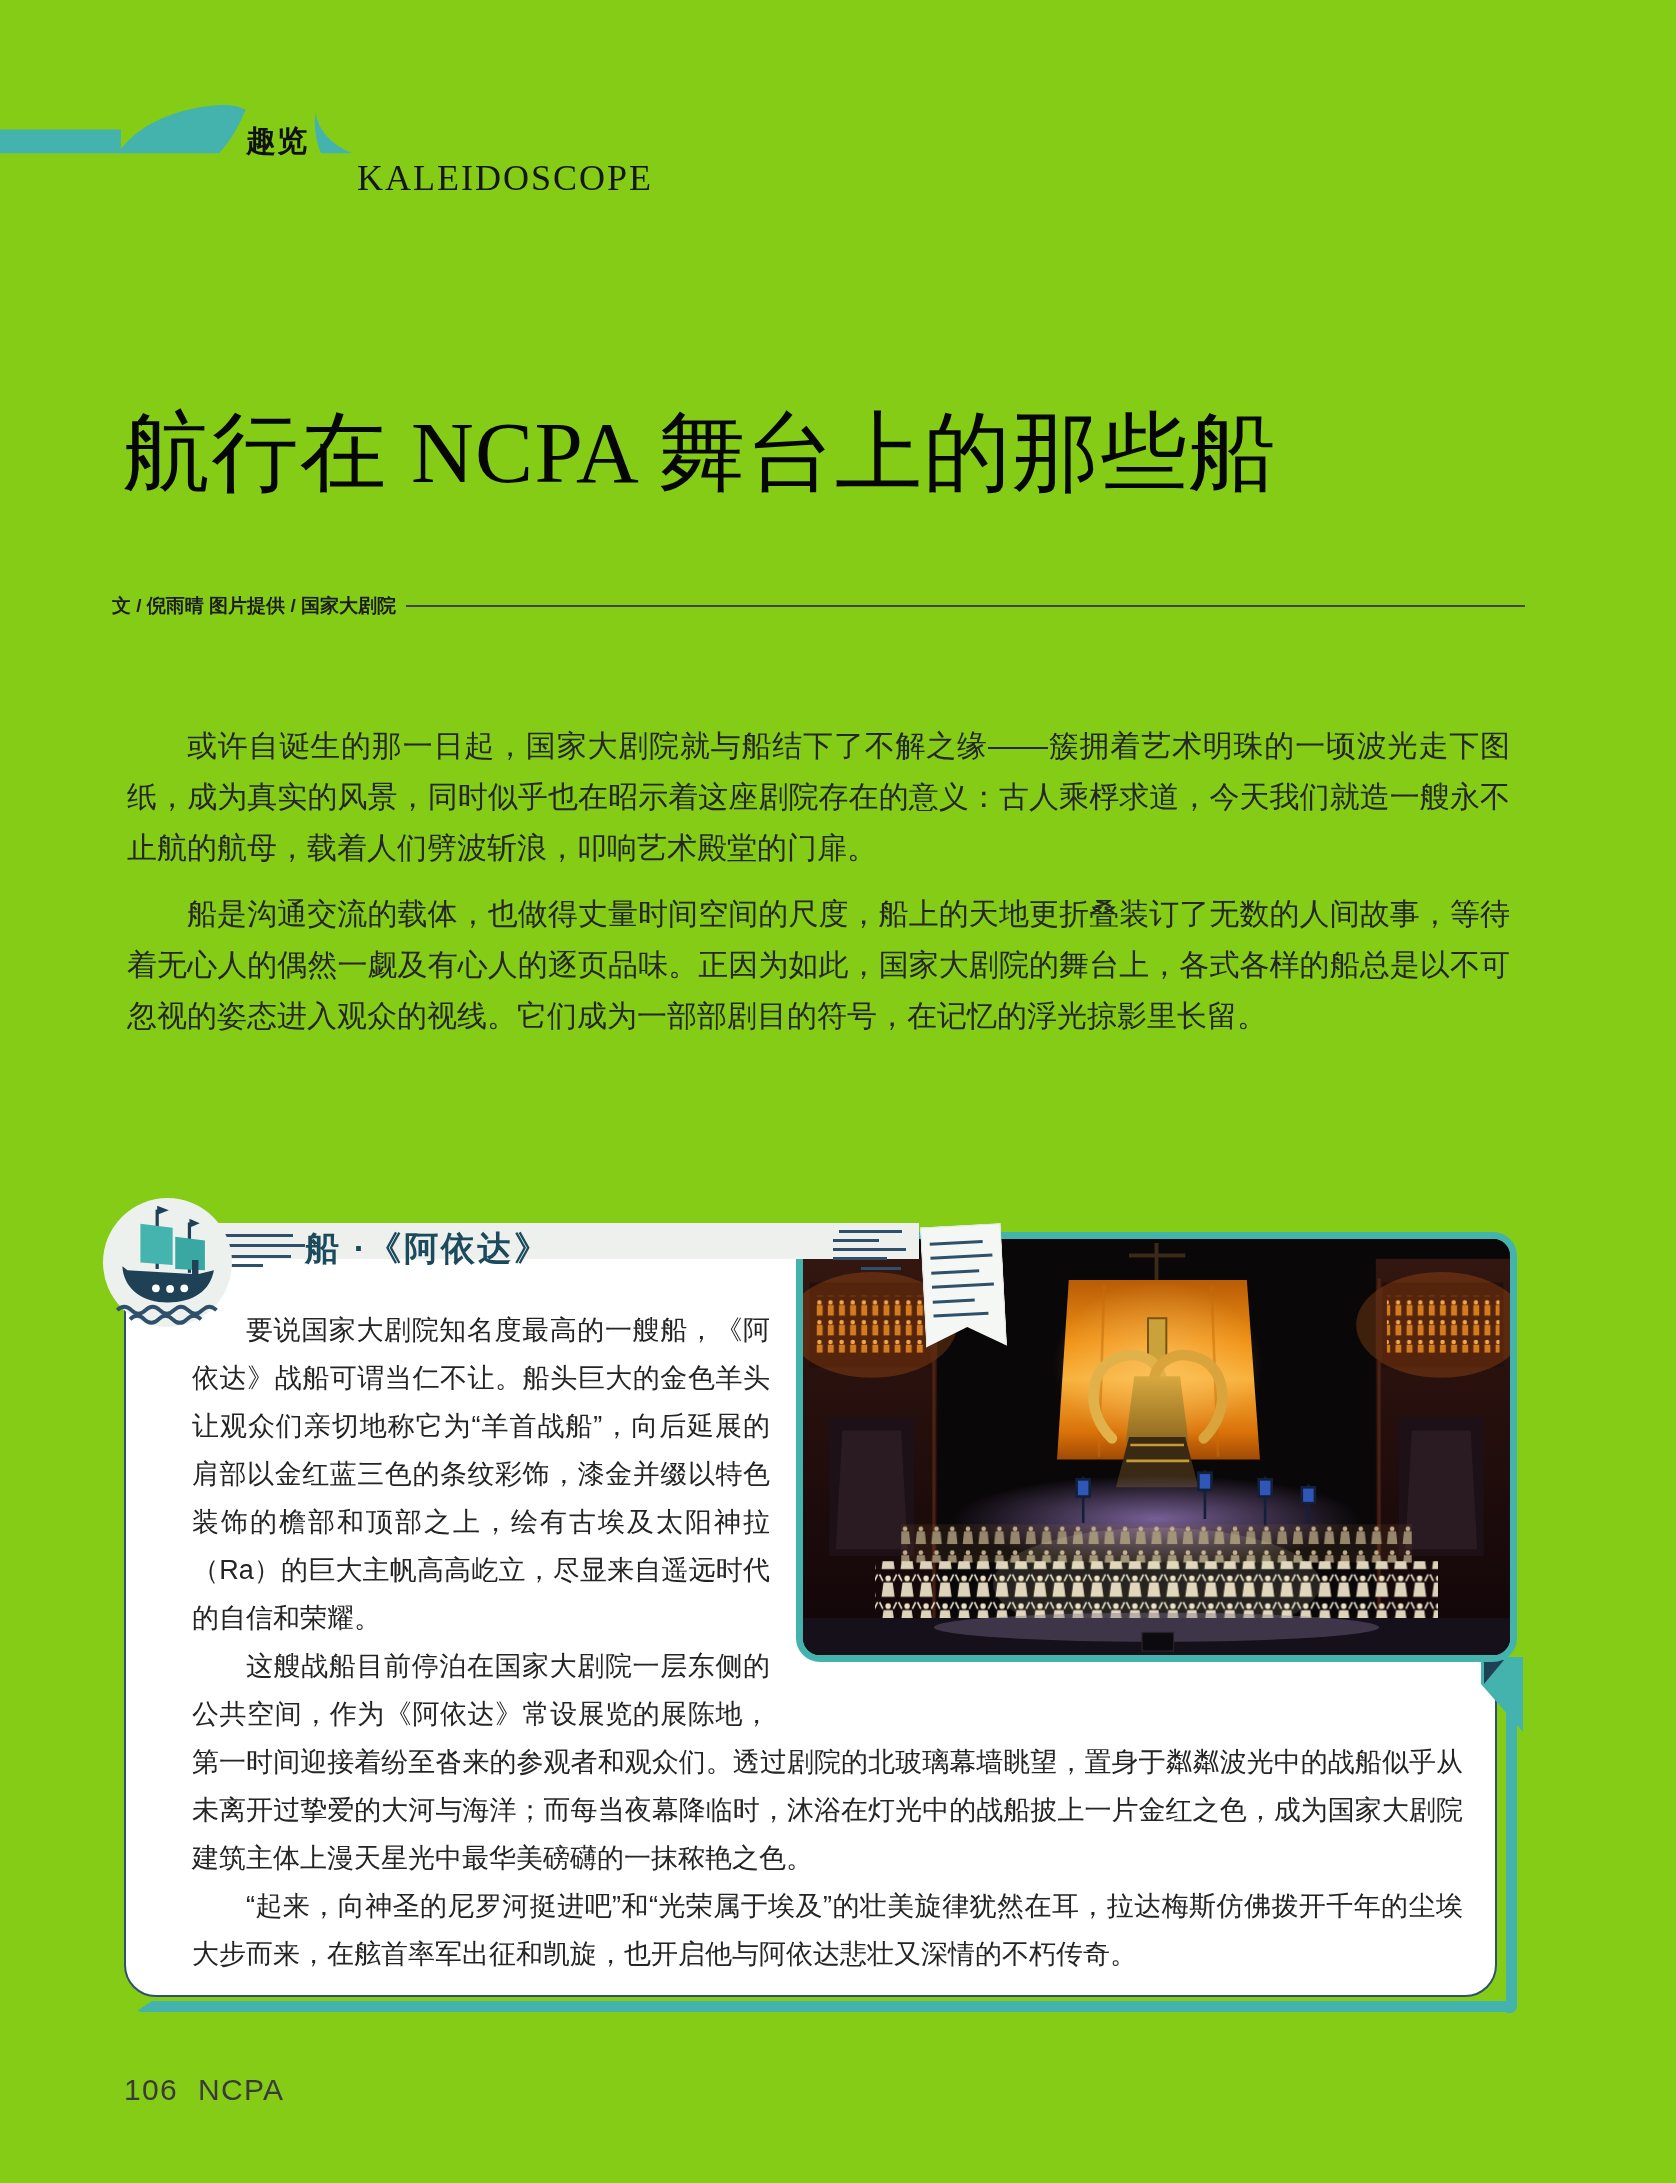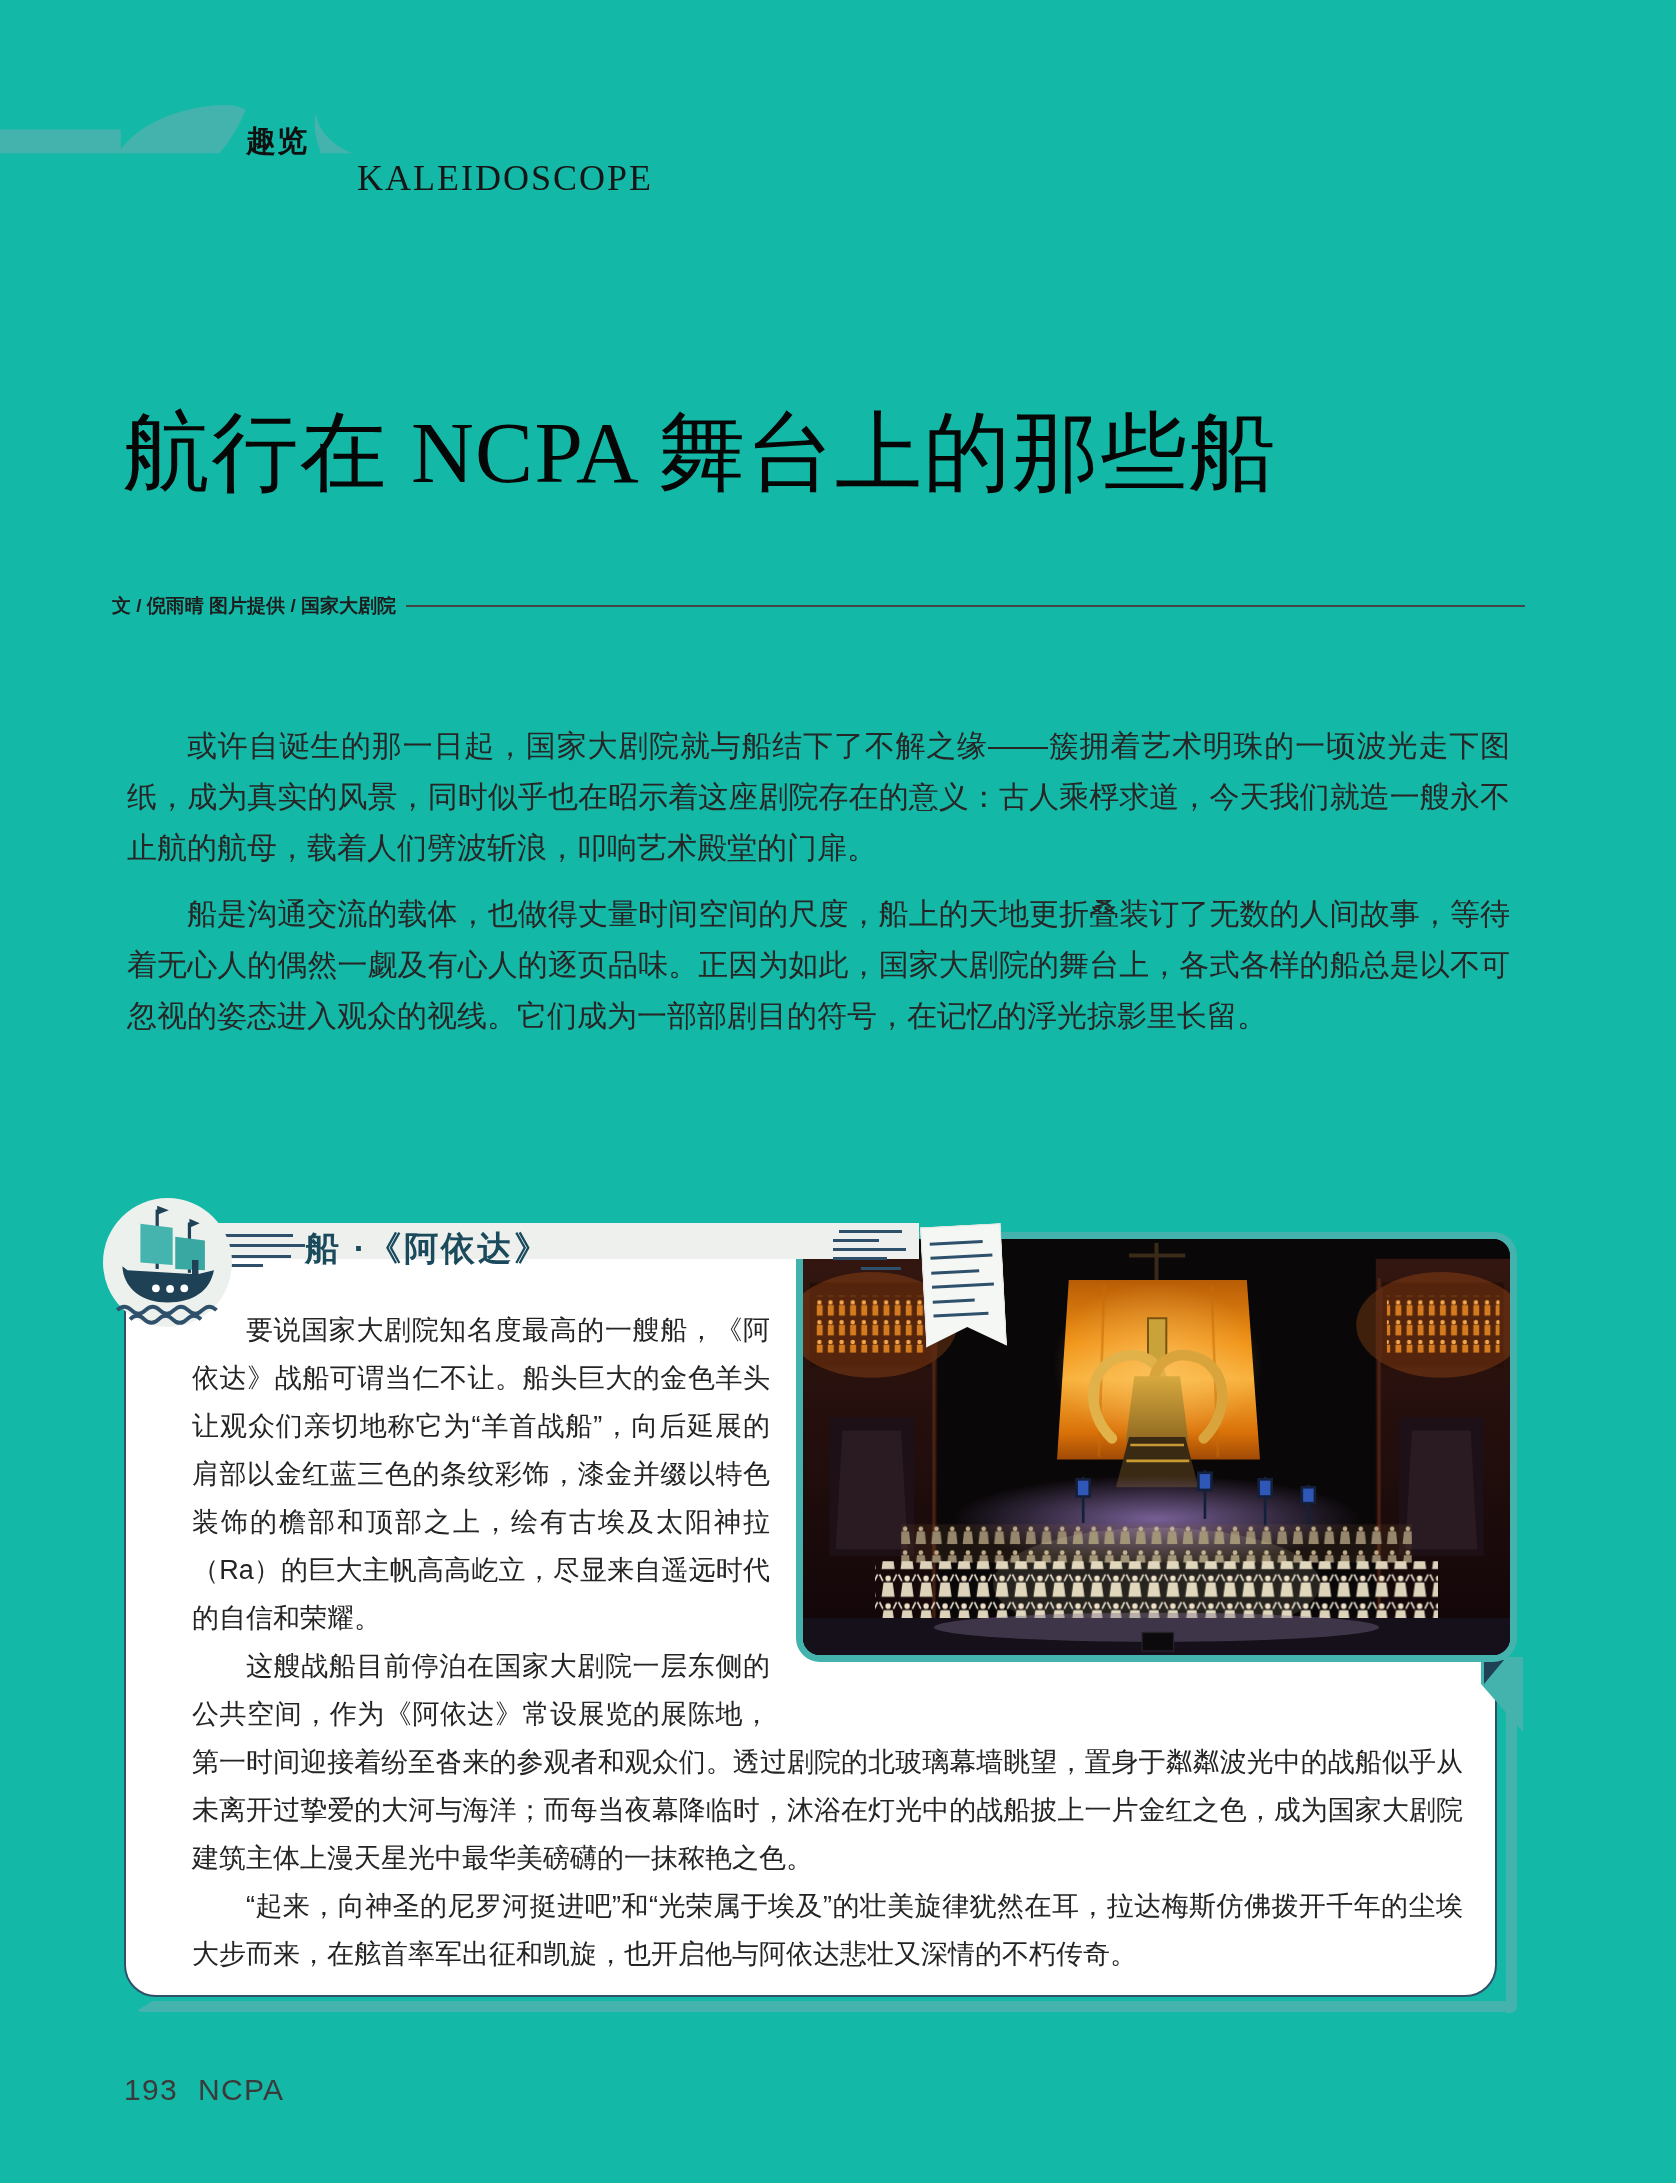--- a/index.html
+++ b/index.html
@@ -1,16 +1,16 @@
 <!DOCTYPE html>
 <html style="font-size:10.6px"><head>
 <meta charset="utf-8">
 <style>
   html,body{margin:0;padding:0;background:#e8e8e8;}
-  .page{position:relative;width:1676px;height:2183px;background:#14b8a6;margin:0 auto;overflow:hidden;
+  .page{position:relative;width:1676px;height:2183px;background:#84cc16;margin:0 auto;overflow:hidden;
         font-family:"Liberation Sans",sans-serif;color:#262626;}
   
   .hdr-svg{position:absolute;left:0;top:99px;}
   .hdr-cn{position:absolute;left:246px;top:125px;font-size:30px;font-weight:bold;color:#101010;line-height:32px;letter-spacing:1.3px;}
   .hdr-en{position:absolute;left:357px;top:121px;font-family:"Liberation Serif",serif;font-size:36px;color:#161616;letter-spacing:2px;line-height:36px;margin-top:39px;}
   
   .title{position:absolute;left:123px;top:403px;width:1452px;font-family:"Liberation Serif","DejaVu Serif",serif;
          font-size:87px;line-height:99px;color:#060606;letter-spacing:1.3px;font-weight:400;}
   .byline-row{position:absolute;left:112px;top:593px;width:1413px;display:flex;align-items:center;gap:10px;text-align:right;}
   .byline{font-size:19px;font-weight:bold;color:#1d1d1d;white-space:nowrap;}
@@ -220,18 +220,18 @@
       <path d="M30,106 C32,140 60,162 100,162 C140,162 166,144 172,112 L148,118 L148,96 L138,96 L138,118 L38,112 Z" fill="#1f4156"></path>
       <circle cx="82" cy="140" r="6" fill="#ffffff"></circle>
       <circle cx="104" cy="141" r="6" fill="#ffffff"></circle>
       <circle cx="126" cy="140" r="6" fill="#ffffff"></circle>
       <path d="M22,174 q11,-11 22,0 t22,0 t22,0 t22,0 t22,0 t22,0 t22,0" fill="none" stroke="#2f506b" stroke-width="6"></path>
       <path d="M42,188 q11,-11 22,0 t22,0 t22,0 t22,0 t22,0" fill="none" stroke="#2f506b" stroke-width="6"></path>
     </svg>
   </div>
 
   <div class="footer">
-    <span>193</span>
+    <span>106</span>
     <span>NCPA</span>
   </div>
 
 </div>
 
 
 </body></html>

